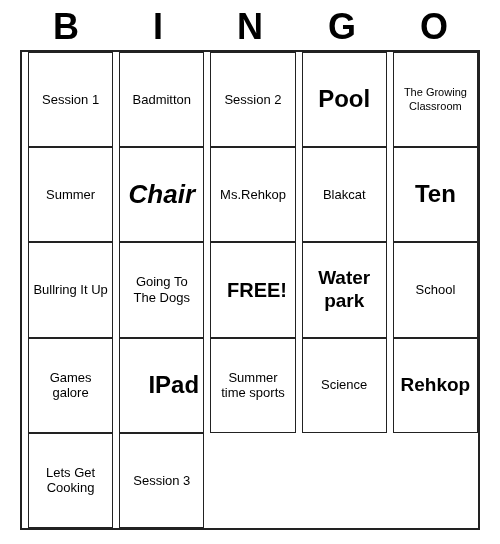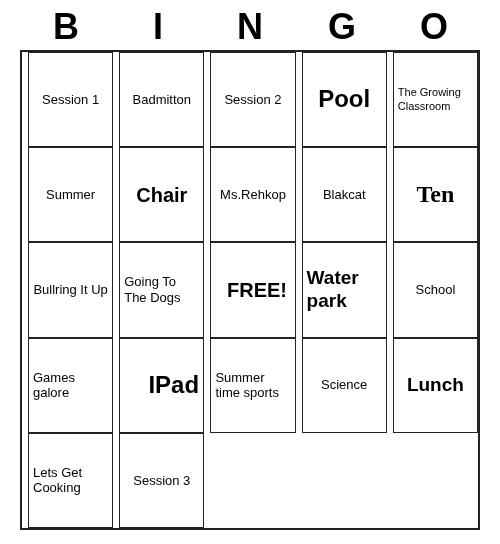--- a/index.html
+++ b/index.html
@@ -33,20 +33,21 @@
       grid-template-rows: repeat(5, 1fr);
       width: 460px;
       height: 480px;
       border: 2px solid #222;
     }
     .cell {
       border: 1.5px solid #222;
       display: flex;
       align-items: center;
       justify-content: center;
+      text-align: center;
       padding: 4px;
       font-size: 13px;
       line-height: 1.2;
       word-break: break-word;
       margin-left: 6px;
     }
   </style>
 </head>
 <body>
 
@@ -58,29 +59,29 @@
     <div class="bingo-letter">O</div>
   </div>
 
 <div id="bingo-grid">
 <div class="cell">Session 1</div>
     <div class="cell">Badmitton</div>
     <div class="cell">Session 2</div>
     <div class="cell" style="font-size: 24px; font-weight: bold;">Pool</div>
     <div class="cell" style="font-size: 11px;">The Growing Classroom</div>
     <div class="cell">Summer</div>
-    <div class="cell" style="font-size: 20px; font-weight: bold;">Chair</div>
+    <div class="cell" style="font-size: 26px; font-weight: bold; font-style: italic;">Chair</div>
     <div class="cell">Ms.Rehkop</div>
     <div class="cell">Blakcat</div>
-    <div class="cell" style="font-size: 24px; font-weight: bold; font-family: Liberation Serif, serif;">Ten</div>
+    <div class="cell" style="font-size: 24px; font-weight: bold;">Ten</div>
     <div class="cell">Bullring It Up</div>
     <div class="cell">Going To The Dogs</div>
     <div class="cell" style="font-size: 20px; font-weight: bold; padding-left: 12px;">FREE!</div>
     <div class="cell" style="font-size: 19px; font-weight: bold;">Water park</div>
     <div class="cell">School</div>
     <div class="cell">Games galore</div>
     <div class="cell" style="font-size: 24px; font-weight: bold; padding-left: 28px;">IPad</div>
     <div class="cell">Summer time sports</div>
     <div class="cell">Science</div>
-    <div class="cell" style="font-size: 19px; font-weight: bold;">Lunch</div>
+    <div class="cell" style="font-size: 19px; font-weight: bold;">Rehkop</div>
     <div class="cell">Lets Get Cooking</div>
     <div class="cell">Session 3</div>
   </div>
 
 </body></html>

